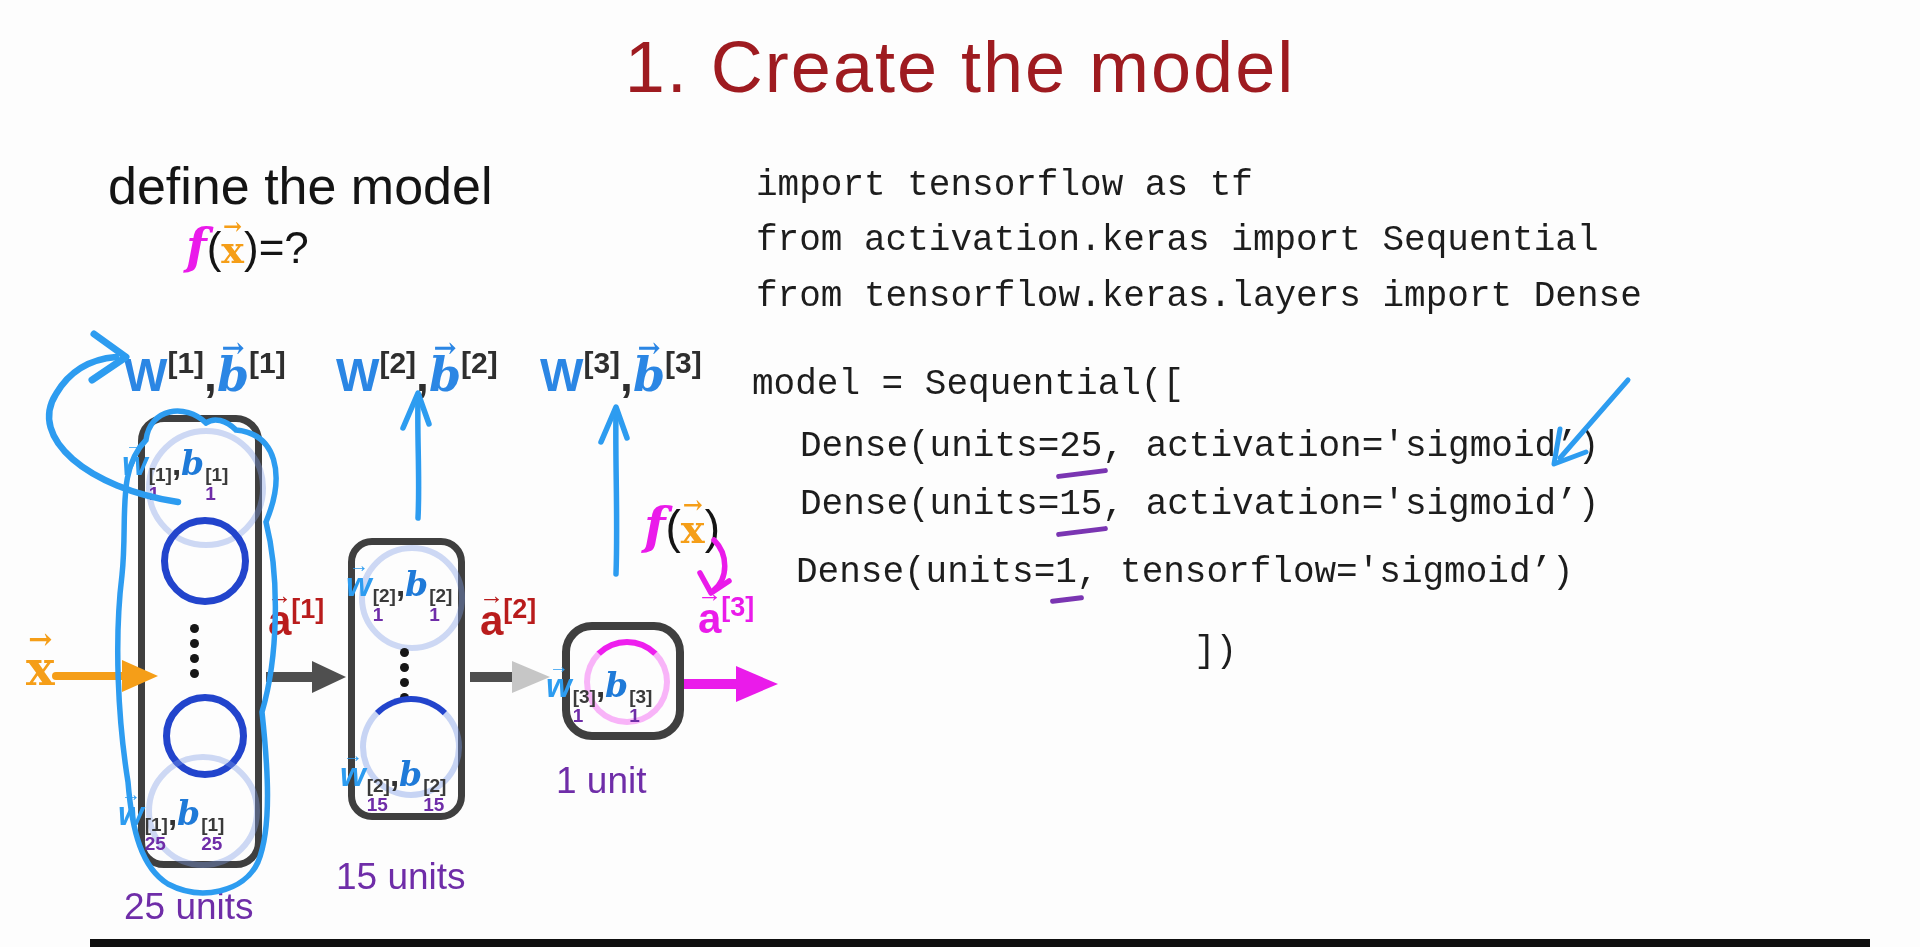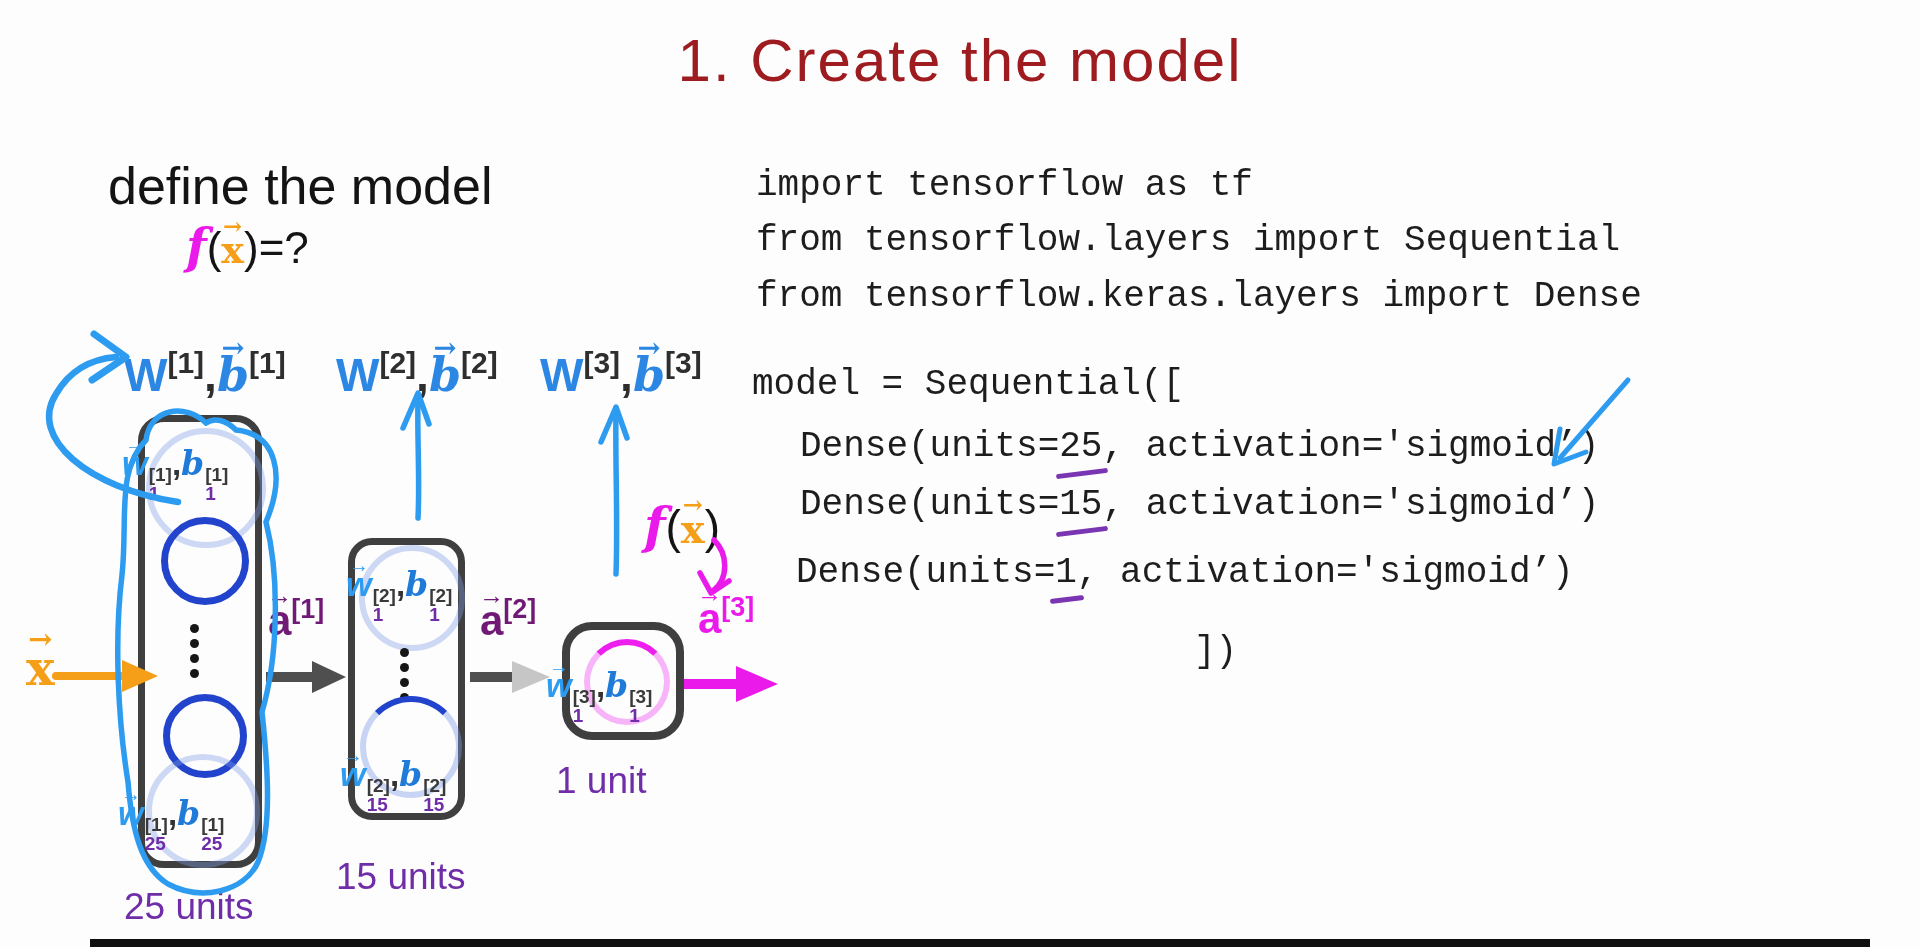--- a/index.html
+++ b/index.html
@@ -1,21 +1,21 @@
 <!DOCTYPE html>
 <html><head>
 <meta charset="utf-8">
 <style>
   html,body{margin:0;padding:0;background:#fff;}
   #stage{position:relative;width:1920px;height:947px;background:#fdfdfd;overflow:hidden;
          font-family:"Liberation Sans",sans-serif;}
   .abs{position:absolute;}
 
   
-  .title{font-size:60px;letter-spacing:2px;color:#9e1b20;white-space:nowrap;}
+  .title{font-size:72px;letter-spacing:2px;color:#9e1b20;white-space:nowrap;}
   .subtitle{font-size:52px;color:#141414;}
   .codeline{font-family:"Liberation Mono",monospace;font-size:36px;color:#1d1d1d;white-space:pre;}
   .caption{font-size:37px;color:#6f2da8;white-space:nowrap;}
 
   
   .vec{position:relative;display:inline-block;}
   .vec::before{content:"\2192";position:absolute;left:50%;transform:translateX(-50%);
                top:-0.62em;font-size:0.60em;font-style:normal;font-weight:bold;}
 
   
@@ -27,21 +27,21 @@
   
   .ulabel{font-size:33px;font-weight:bold;font-style:italic;color:#2d9cf0;white-space:nowrap;}
   .ulabel .b{font-family:"DejaVu Serif",serif;color:#1f7ad8;}
   .ulabel .comma{color:#333;font-style:normal;}
   .ss{display:inline-flex;flex-direction:column;font-size:19px;line-height:1.02;
       vertical-align:-6px;font-style:normal;font-weight:bold;margin-left:1px;}
   .ss .sup{color:#3a3a3a;}
   .ss .sub{color:#6f2da8;}
 
   
-  .alabel{font-size:42px;font-weight:bold;color:#701a75;white-space:nowrap;}
+  .alabel{font-size:42px;font-weight:bold;color:#b91c1c;white-space:nowrap;}
   .alabel sup{font-size:27px;position:relative;top:-2px;}
   .alabel.magenta{color:#ea1bea;}
 
   
   .fital{font-family:"DejaVu Serif",serif;font-style:italic;font-weight:bold;color:#ea1bea;}
   .xorange{font-family:"DejaVu Serif",serif;font-weight:bold;color:#f59e18;}
   .paren{color:#141414;}
 
   
   .layerbox{position:absolute;border:7px solid #3f3f3f;border-radius:26px;}
@@ -67,26 +67,26 @@
 
   
   <div class="abs subtitle" style="left:108px;top:156px;">define the model</div>
 
   <div class="abs" style="left:186px;top:218px;font-size:44px;white-space:nowrap;">
     <span class="fital" style="font-size:48px;">f</span><span class="paren">(</span><span class="xorange vec" style="font-size:38px;">x</span><span class="paren">)</span><span class="paren">=?</span>
   </div>
 
   
   <div class="abs codeline" style="left:756px;top:165px;">import tensorflow as tf</div>
-  <div class="abs codeline" style="left:756px;top:220px;">from tensorflow.layers import Sequential</div>
+  <div class="abs codeline" style="left:756px;top:220px;">from activation.keras import Sequential</div>
   <div class="abs codeline" style="left:752px;top:364px;">model = Sequential([</div>
   <div class="abs codeline" style="left:756px;top:276px;">from tensorflow.keras.layers import Dense</div>
   <div class="abs codeline" style="left:800px;top:426px;">Dense(units=25, activation='sigmoid’)</div>
   <div class="abs codeline" style="left:800px;top:484px;">Dense(units=15, activation='sigmoid’)</div>
-  <div class="abs codeline" style="left:796px;top:552px;">Dense(units=1, activation='sigmoid’)</div>
+  <div class="abs codeline" style="left:796px;top:552px;">Dense(units=1, tensorflow='sigmoid’)</div>
   <div class="abs codeline" style="left:1194px;top:631px;">])</div>
 
   
   <div class="underline" style="left:1056px;top:471px;width:52px;"></div>
   <div class="underline" style="left:1056px;top:529px;width:52px;"></div>
   <div class="underline" style="left:1050px;top:597px;width:34px;"></div>
 
   
   <div class="abs wlabel" style="left:124px;top:348px;">
     <span>W</span><sup>[1]</sup><span class="comma">,</span><span class="b vec">b</span><sup>[1]</sup>

